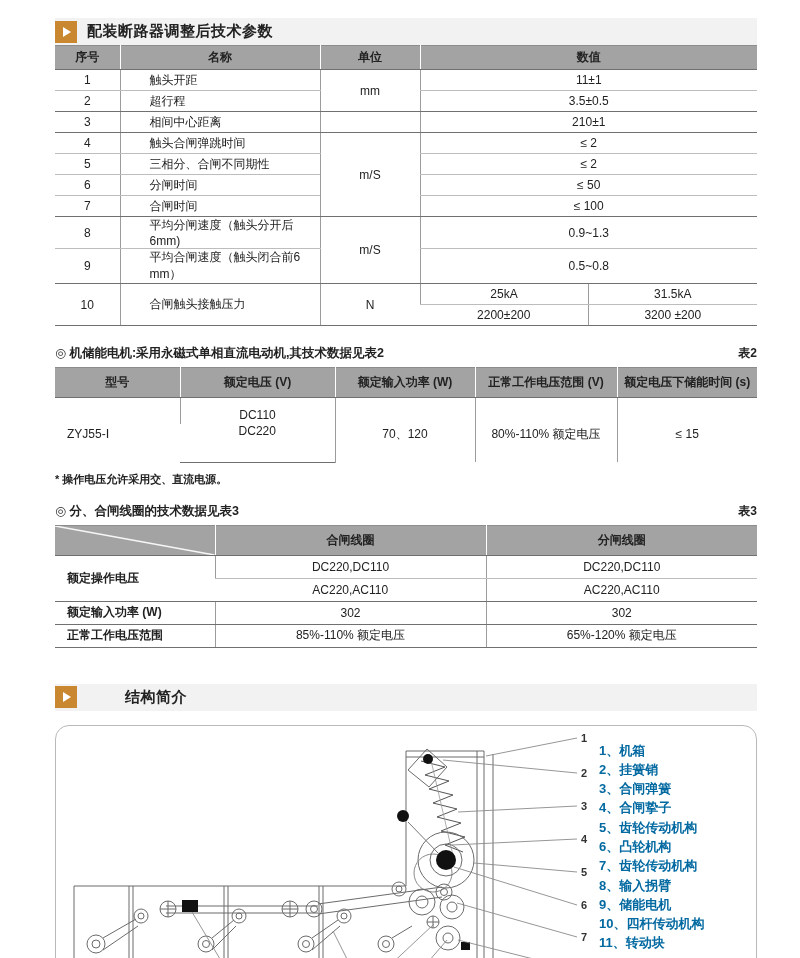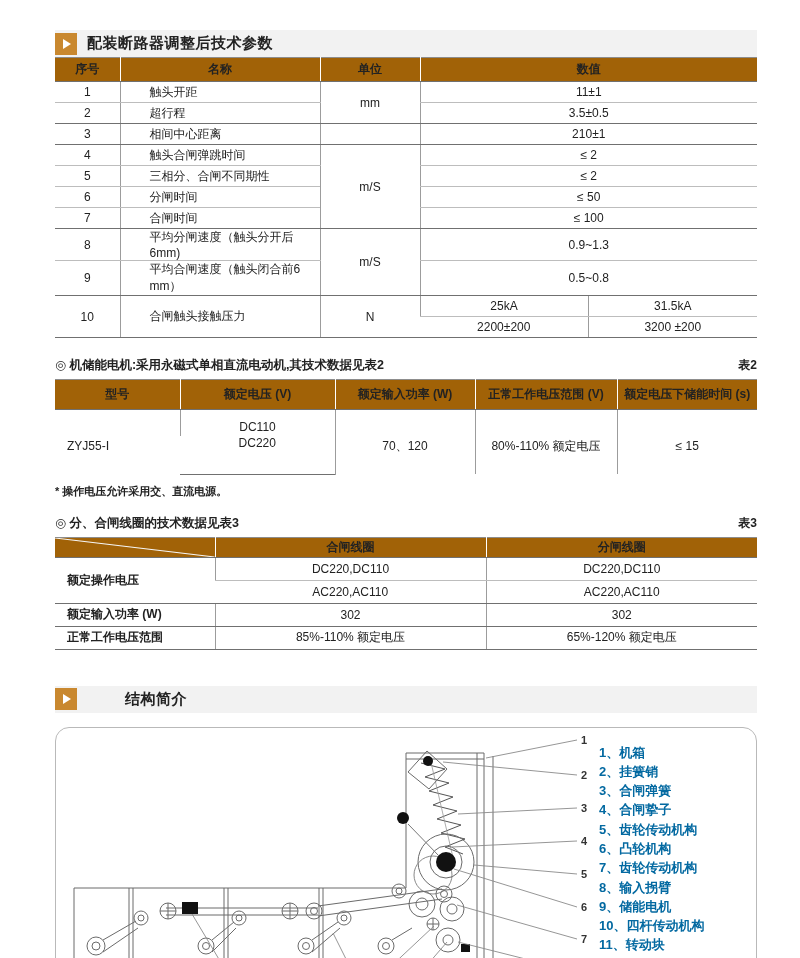--- a/index.html
+++ b/index.html
@@ -2,49 +2,49 @@
 <html><head>
 <meta charset="utf-8">
 <style>
   * { box-sizing: border-box; margin: 0; padding: 0; }
   html,body { background:#ffffff; width:800px; }
   body { font-family:"Liberation Sans","DejaVu Sans",sans-serif; color:#1a1a1a; }
   .page { width:800px; height:958px; position:relative; overflow:hidden; background:#fff; }
   .content { width:702px; margin-left:55px; }
 
   
-  .sec-header { display:flex; align-items:center; background:#f2f2f2; height:27px; margin-top:30px; }
+  .sec-header { display:flex; align-items:center; background:#f2f2f2; height:27px; margin-top:18px; }
   .sec-header .icon { width:22px; height:22px; background:#c9882f; margin:0 10px 0 0; display:flex; align-items:center; justify-content:center; flex:0 0 22px; }
   .sec-header .icon .tri { width:0; height:0; border-top:5px solid transparent; border-bottom:5px solid transparent; border-left:8px solid #ffffff; margin-left:2px; }
   .sec-header .title { font-size:15px; font-weight:bold; color:#222; letter-spacing:0.5px; }
 
   .caption-row { display:flex; justify-content:space-between; align-items:flex-end; margin-top:13px; margin-bottom:5px; }
   .caption { font-size:12.5px; font-weight:bold; color:#222; }
   .tbl-tag { font-size:12px; font-weight:bold; color:#222; }
 
   table { border-collapse:collapse; width:702px; table-layout:fixed; font-size:12px; }
-  th { background:#a16207; font-weight:bold; height:24px; border-bottom:1px solid #707070; border-left:1px solid #ffffff; text-align:center; color:#222; }
+  th { background:#a3a3a3; font-weight:bold; height:24px; border-bottom:1px solid #707070; border-left:1px solid #ffffff; text-align:center; color:#222; }
   th:first-child { border-left:none; }
   td { text-align:center; height:21px; border-bottom:1px solid #bdbdbd; border-left:1px solid #9c9c9c; color:#222; }
   td:first-child { border-left:none; }
   .t { border-top:1px solid #8d8d8d; }
   td.name { text-align:left; padding-left:29px; }
   tr.g > td { border-bottom:1px solid #707070; }
   td.gb { border-bottom:1px solid #707070; }
 
   
   .table2 th { height:30px; }
   .table2 td { height:26px; }
   .table2 td.model { text-align:left; padding-left:12px; }
   .table2 .vtop td { border-bottom:none; padding-top:8px; }
   .table2 .vbot td { border-bottom:1px solid #707070; padding-bottom:24px; }
   .note { font-size:11px; color:#222; margin-top:9px; font-weight:bold; }
 
   
-  .table3 th { height:20px; }
+  .table3 th { height:30px; }
   .table3 td { height:23px; }
   .table3 td.rlabel { text-align:left; padding-left:12px; font-weight:bold; background:#fff; }
   .diag-cell { position:relative; padding:0; }
   .diag-cell svg { position:absolute; left:0; top:0; width:100%; height:100%; }
 
   
   .figure-box { position:relative; width:702px; height:262px; margin-top:14px; border:1px solid #b9b9b9; border-radius:14px; background:#fff; }
   .fig-svg { position:absolute; left:0; top:0; }
   .legend { position:absolute; left:543px; top:15px; }
   .legend div { font-size:13px; font-weight:bold; color:#0369a1; line-height:19.3px; white-space:nowrap; }

